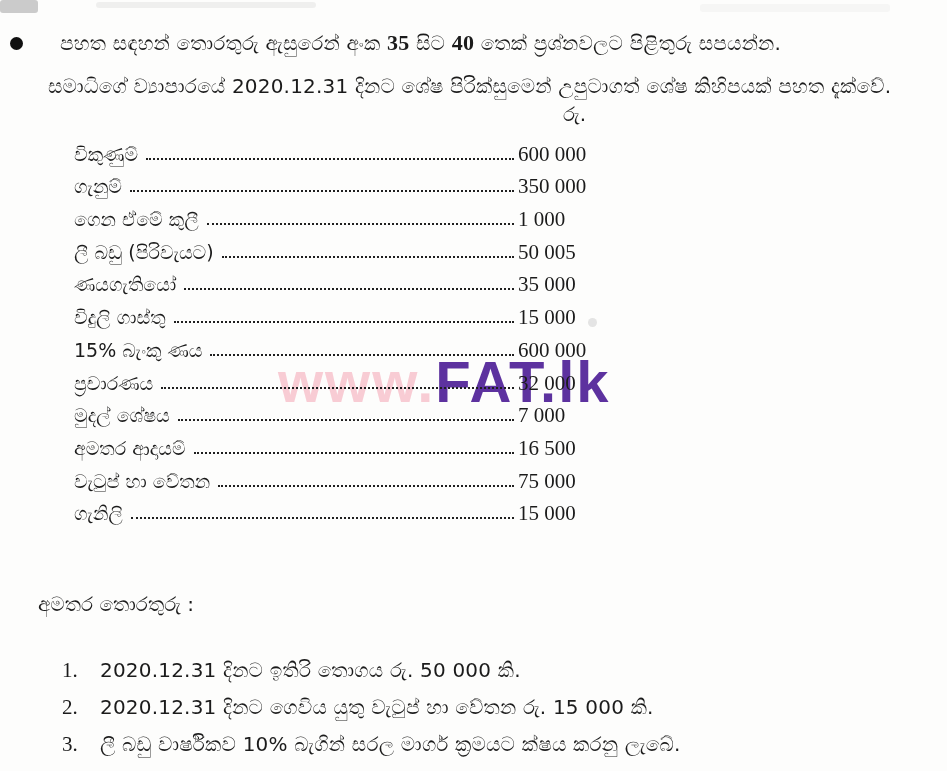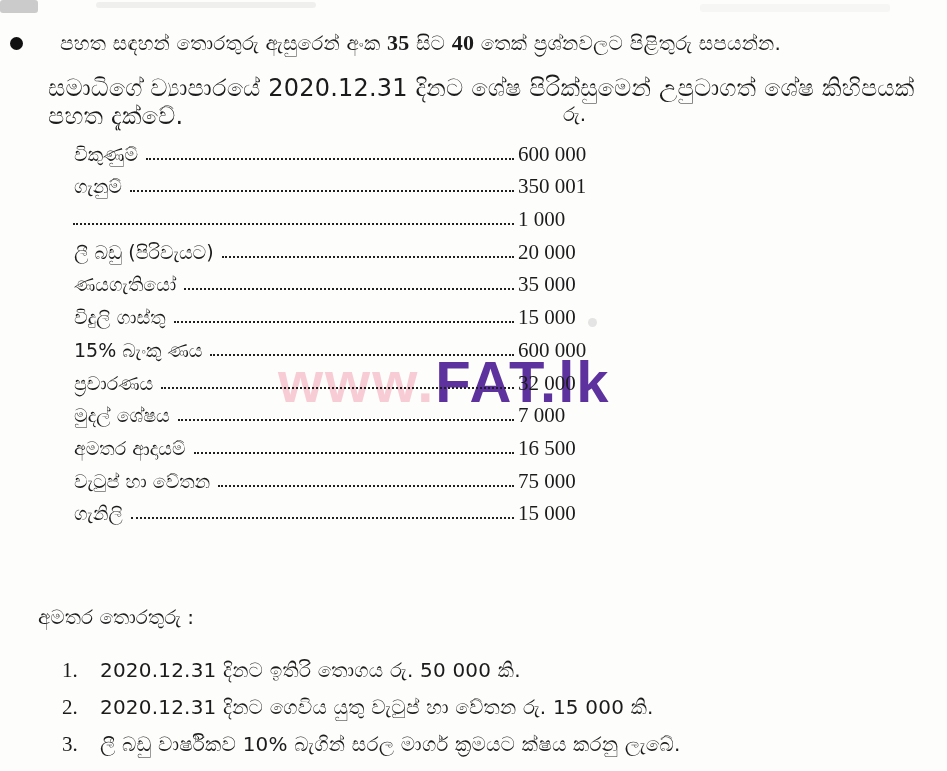--- a/index.html
+++ b/index.html
@@ -27,38 +27,38 @@
     white-space: nowrap; opacity: .9; user-select: none;
   }
 
   .content { position: relative; z-index: 1; }
 
   .intro { position: absolute; top: 30px; left: 10px; display: flex; align-items: flex-start; width: 920px; }
   .bullet { width: 13px; height: 13px; border-radius: 50%; background: #101010; margin-top: 7px; flex: none; }
   .intro-text { margin-left: 37px; font-size: 20px; letter-spacing: .2px; text-align: center; }
   .bnum { font-family: "Liberation Serif", serif; font-weight: 700; font-size: 22px; }
 
-  .subtitle { position: absolute; top: 74px; left: 48px; width: 890px; font-size: 24px; letter-spacing: .2px; }
+  .subtitle { position: absolute; top: 74px; left: 48px; width: 890px; font-size: 20px; letter-spacing: .2px; }
 
   .currency-header {
     position: absolute; top: 102px; left: 65px; width: 545px;
     box-sizing: border-box; text-align: right; padding-right: 24px;
     font-size: 20px;
   }
 
   .balances { position: absolute; top: 136px; left: 65px; width: 545px; }
   .brow { display: flex; align-items: flex-end; height: 32.7px; }
   .blabel { font-size: 19px; white-space: nowrap; padding-bottom: 3px; margin-left: 9px; }
   .leader { flex: 1; border-bottom: 2.6px dotted #1f1f1f; margin: 0 4px 9px 8px; min-width: 30px; }
   .bvalue {
     font-family: "Liberation Serif", serif; font-size: 21px;
     min-width: 92px; text-align: left; white-space: nowrap; padding-bottom: 2px;
   }
 
-  .extra-heading { position: absolute; top: 605px; left: 38px; font-size: 20px; }
+  .extra-heading { position: absolute; top: 592px; left: 38px; font-size: 20px; }
   .extra-list { position: absolute; top: 658px; left: 62px; width: 860px; }
   .extra-item { display: flex; align-items: baseline; margin-bottom: 12px; }
   .extra-num { font-family: "Liberation Serif", serif; font-size: 21px; width: 32px; flex: none; }
   .extra-text { font-size: 20px; margin-left: 6px; letter-spacing: .2px; }
 </style>
 </head>
 <body>
 
 <div class="page">
 
@@ -86,30 +86,31 @@
 
     <div class="balances">
       <div class="brow">
         <span class="blabel">විකුණුම්</span>
         <span class="leader"></span>
         <span class="bvalue">600 000</span>
       </div>
       <div class="brow">
         <span class="blabel">ගැනුම්</span>
         <span class="leader"></span>
-        <span class="bvalue">350 001</span>
+        <span class="bvalue">350 000</span>
       </div>
       <div class="brow">
+        <span class="blabel">ගෙන ඒමේ කුලී</span>
         <span class="leader"></span>
         <span class="bvalue">1 000</span>
       </div>
       <div class="brow">
         <span class="blabel">ලී බඩු (පිරිවැයට)</span>
         <span class="leader"></span>
-        <span class="bvalue">20 000</span>
+        <span class="bvalue">50 005</span>
       </div>
       <div class="brow">
         <span class="blabel">ණයගැතියෝ</span>
         <span class="leader"></span>
         <span class="bvalue">35 000</span>
       </div>
       <div class="brow">
         <span class="blabel">විදුලි ගාස්තු</span>
         <span class="leader"></span>
         <span class="bvalue">15 000</span>

